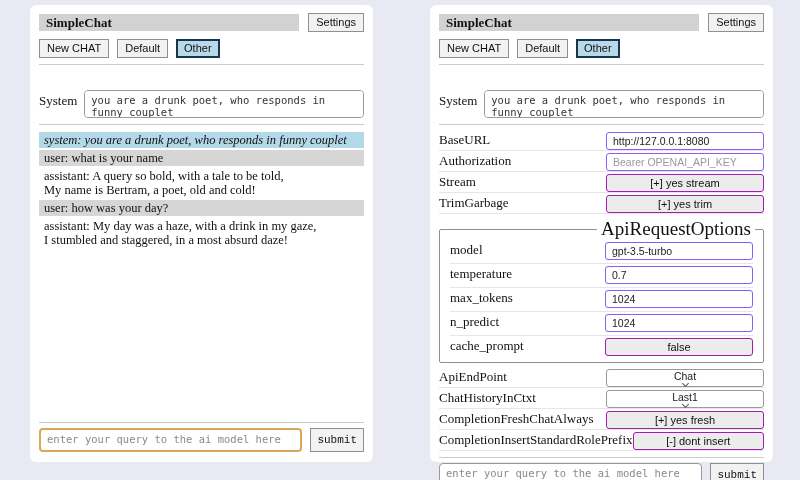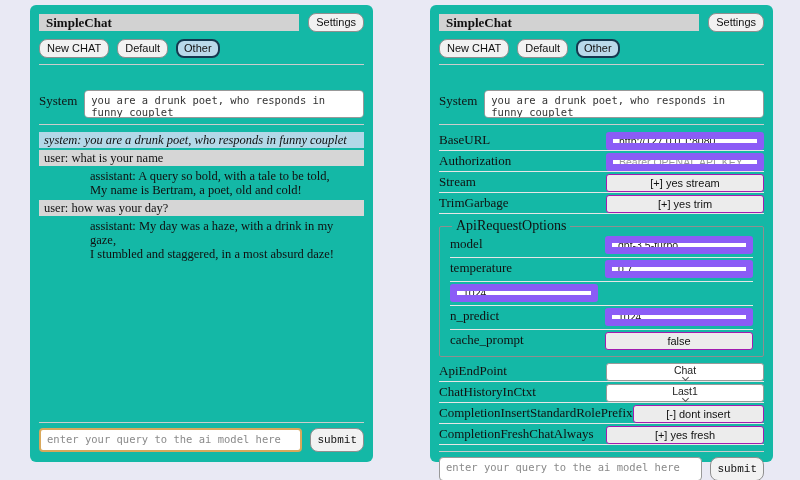--- a/index.html
+++ b/index.html
@@ -5,37 +5,37 @@
   * { box-sizing: border-box; }
   html,body { margin:0; padding:0; }
   body {
     width:800px; height:480px; position:relative;
     background:#e9e9f4;
     font-family:"Liberation Serif", serif;
     overflow:hidden;
   }
   .panel {
     position:absolute; top:5px; height:457px; width:343px;
-    background:#14b8a6; border-radius:6px;
+    background:#ffffff; border-radius:6px;
     padding:8px 9px 10px 9px;
     display:flex; flex-direction:column;
   }
   #panel-chat { left:30px; }
   #panel-settings { left:430px; }
 
   
   .hdr { display:flex; align-items:center; gap:9px; }
   .title-bar {
     flex:1; background:#d2d2d2; height:17px;
     font-weight:bold; font-size:13px; padding:1px 7px; line-height:15px;
     color:#111;
   }
   button {
     font-family:"Liberation Sans", sans-serif; font-size:11px;
-    background:#f2f2f2; border:1px solid #8f8f8f; border-radius:8px;
+    background:#f2f2f2; border:1px solid #8f8f8f; border-radius:0;
     padding:2px 7px; color:#111; line-height:13px;
   }
   .sessions { display:flex; gap:8px; margin-top:7px; }
   .session-btn.active {
     background:#b9d9ea; border:2px solid #15384f; padding:1px 6px;
   }
   hr.sep { border:none; border-top:1px solid #cccccc; margin:6px 0 5px 0; width:100%; }
 
   
   .system-row { display:flex; gap:7px; margin-top:20px; align-items:flex-start; }
@@ -49,58 +49,58 @@
   .system-ta { flex:1; height:28px; }
 
   
   .messages { margin-top:2px; }
   .msg {
     font-size:12.5px; line-height:14px; padding:1px 5px; margin-bottom:2px;
     white-space:pre-line; color:#101010;
   }
   .msg.system { background:#b3d8e8;font-style:italic; }
   .msg.user { background:#d6d6d6; }
-  .msg.assistant { background:transparent;margin-left:46px; }
+  .msg.assistant { background:transparent; }
 
   .spacer { flex:1; }
 
   
   .query-row { display:flex; gap:8px; align-items:stretch; }
   .query-ta { flex:1; height:24px; border:1px solid #999; }
   .query-ta.focused { border:2px solid #d9a85b; }
   .submit-btn { align-self:stretch; padding:2px 6px;font-family:Liberation Mono, monospace; }
 
   
   .cfg-row {
     display:flex; align-items:flex-start; padding:2px 0 3px 0;
     border-bottom:1px solid #e6e6e6; min-height:21px;
   }
   .cfg-label { flex:1; font-size:13px; color:#111; }
   .cfg-ctl { width:158px; display:flex; }
   .cfg-input {
     width:100%; height:18px; font-family:"Liberation Sans", sans-serif;
-    font-size:10.5px; color:#222; border:7px solid #8b5cf6; border-radius:3px;
+    font-size:10.5px; color:#222; border:1px solid #8b5cf6; border-radius:3px;
     padding:1px 6px; outline:none;
   }
   .cfg-input::placeholder { color:#9a9a9a; }
   .cfg-btn { width:100%; height:18px; padding:1px 18px; border:1px solid #a21caf; border-radius:3px; background:#ececec; }
   .cfg-select {
     width:100%; height:18px; background:#fff; border:1px solid #999; border-radius:3px;
     display:flex; align-items:center; justify-content:space-between; padding:0 6px;
     font-family:"Liberation Sans", sans-serif; font-size:10.5px; color:#222;flex-direction:column;
   }
   .chevron {
     width:5px; height:5px; border-right:1.4px solid #555; border-bottom:1.4px solid #555;
     transform:rotate(45deg); margin-top:-3px;
   }
   fieldset.aro {
     border:1px solid #8f8f8f; border-radius:2px; margin:4px 0 4px 0;
     padding:0 10px 3px 10px;
   }
-  fieldset.aro legend { font-size:14px; color:#111; padding:0 4px; margin-left:2px; }
+  fieldset.aro legend { font-size:19px; color:#111; padding:0 4px; margin-left:2px;text-align:right; }
   fieldset.aro .cfg-ctl { width:148px; }
 </style>
 </head>
 <body>
 
 <div class="panel" id="panel-chat">
   <div class="hdr">
     <div class="title-bar">SimpleChat</div>
     <button>Settings</button>
   </div>
@@ -193,20 +193,21 @@
           <input class="cfg-input" value="gpt-3.5-turbo" style="">
         </span>
     </div>
     <div class="cfg-row">
       <span class="cfg-label">temperature</span>
       <span class="cfg-ctl">
           <input class="cfg-input" value="0.7" style="">
         </span>
     </div>
     <div class="cfg-row">
+      <span class="cfg-label">max_tokens</span>
       <span class="cfg-ctl">
           <input class="cfg-input" value="1024" style="">
         </span>
     </div>
     <div class="cfg-row">
       <span class="cfg-label">n_predict</span>
       <span class="cfg-ctl">
           <input class="cfg-input" value="1024" style="">
         </span>
     </div>
@@ -230,29 +231,29 @@
   <div class="cfg-row">
     <span class="cfg-label">ChatHistoryInCtxt</span>
     <span class="cfg-ctl">
       <span class="cfg-select">
         <span>Last1</span>
         <span class="chevron"></span>
       </span>
     </span>
   </div>
   <div class="cfg-row">
+    <span class="cfg-label">CompletionFreshChatAlways</span>
+    <span class="cfg-ctl">
+        <button class="cfg-btn">[+] yes fresh</button>
+      </span>
+  </div>
+  <div class="cfg-row">
     <span class="cfg-label">CompletionInsertStandardRolePrefix</span>
     <span class="cfg-ctl">
         <button class="cfg-btn">[-] dont insert</button>
-      </span>
-  </div>
-  <div class="cfg-row">
-    <span class="cfg-label">CompletionFreshChatAlways</span>
-    <span class="cfg-ctl">
-        <button class="cfg-btn">[+] yes fresh</button>
       </span>
   </div>
 
   <div class="spacer"></div>
   <hr class="sep">
 
   <div class="query-row">
     <textarea class="query-ta" placeholder="enter your query to the ai model here" style=""></textarea>
     <button class="submit-btn">submit</button>
   </div>

